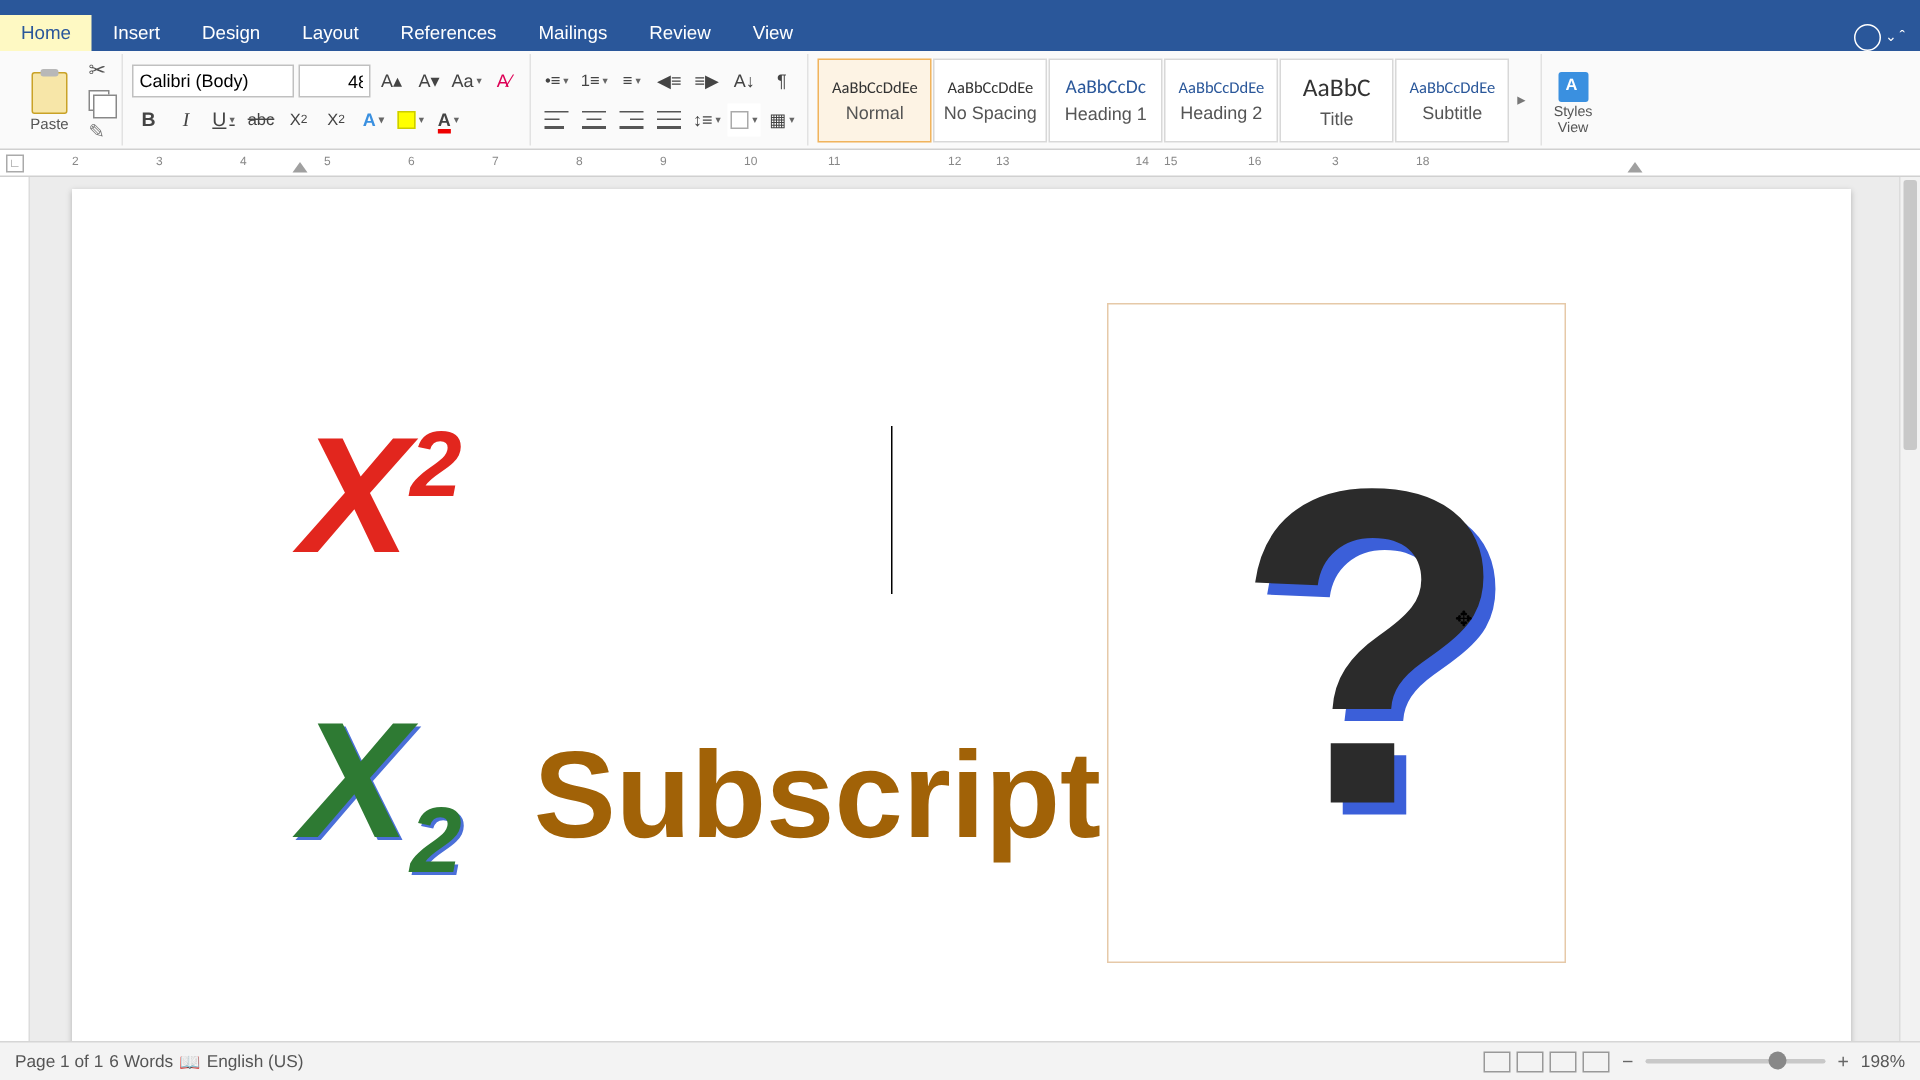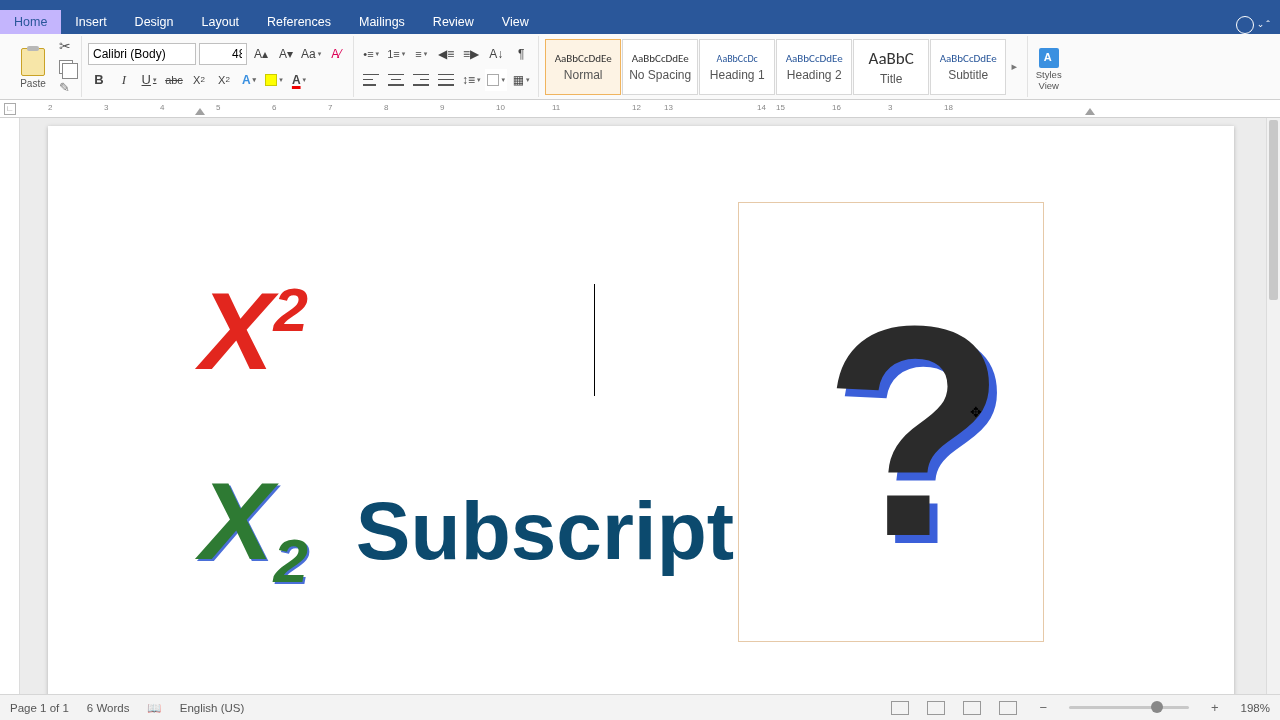--- a/index.html
+++ b/index.html
@@ -2,21 +2,21 @@
 <html><head>
 <meta charset="utf-8">
 <style>
 * { margin:0; padding:0; box-sizing:border-box; font-family:"Helvetica Neue",Arial,sans-serif; }
 body { background:#e8e8e8; width:1280px; height:720px; overflow:hidden; position:relative; }
 
 .titlebar { height:8px; background:#2a579a; }
 
 .tabs { display:flex; background:#2a579a; height:26px; align-items:flex-end; }
 .tab { padding:5px 14px; font-size:12.5px; color:#fff; cursor:pointer; }
-.tab.active { background:#c4b5fd; color:#2a579a; }
+.tab.active { background:#fef9c3; color:#2a579a; }
 .tabs-right { margin-left:auto; display:flex; align-items:center; padding-right:10px; gap:12px; }
 .smiley { width:18px; height:18px; border:1.5px solid #fff; border-radius:50%; position:relative; }
 .smiley::before { content:"⌄"; color:#fff; font-size:9px; position:absolute; right:-11px; top:2px; }
 .caret-up { color:#fff; font-size:11px; }
 
 .ribbon { background:#fafafa; border-bottom:1px solid #d0d0d0; height:66px; display:flex; padding:2px 6px; position:relative; }
 .group { display:flex; flex-direction:column; padding:0 6px; border-right:1px solid #e2e2e2; justify-content:center; }
 .group.noborder { border-right:none; }
 .row { display:flex; align-items:center; gap:3px; }
 .row + .row { margin-top:4px; }
@@ -51,21 +51,21 @@
 .align-c span:nth-child(2){width:60%;margin:0 auto}
 .align-r span:nth-child(2){width:60%;margin-left:auto}
 .bullets { font-size:11px; }
 
 .style-gal { display:flex; gap:1px; align-items:center; }
 .style-card { width:76px; height:56px; border:1px solid #d8d8d8; background:#fff; display:flex; flex-direction:column; align-items:center; justify-content:center; gap:3px; }
 .style-card.sel { border-color:#f0b45e; background:#fdf3e4; }
 .style-prev { font-size:11px; color:#333; font-family:Calibri,Arial,sans-serif; }
 .style-prev.blue { color:#2a579a; }
 .style-prev.big { font-size:17px; }
-.style-prev.mid { font-size:10px; }
+.style-prev.mid { font-size:13px; }
 .style-lbl { font-size:12px; color:#555; }
 .gal-arrow { width:14px; font-size:11px; color:#777; text-align:center; }
 
 .styles-pane { display:flex; flex-direction:column; align-items:center; width:42px; padding-top:6px; gap:2px; }
 .pane-icon { width:20px; height:20px; background:#3a90e0; border-radius:2px; position:relative; }
 .pane-icon::after{content:"A";color:#fff;font-size:11px;position:absolute;top:3px;left:5px;font-weight:bold;}
 .pane-lbl { font-size:9.5px; color:#555; text-align:center; line-height:1.1; }
 
 .ruler { height:18px; background:#fff; border-bottom:1px solid #d0d0d0; position:relative; font-size:8px; color:#888; overflow:hidden; }
 .ruler-inner { position:absolute; left:48px; right:20px; top:0; height:100%; }
@@ -80,30 +80,30 @@
 .page { position:absolute; left:48px; top:8px; width:1186px; height:700px; background:#fff; box-shadow:0 1px 4px rgba(0,0,0,.25); }
 
 .content { position:relative; width:100%; height:100%; font-family:Calibri,"Segoe UI",Arial,sans-serif; }
 .line1 { position:absolute; left:152px; top:150px; display:flex; align-items:baseline; gap:48px; }
 .x-sup { font-size:110px; font-weight:800; font-style:italic; color:#e2261e; line-height:1; }
 .x-sup sup { font-size:62px; vertical-align:super; }
 .sup-word { font-size:82px; font-weight:700; color:#e2261e; }
 .line2 { position:absolute; left:152px; top:340px; display:flex; align-items:baseline; gap:48px; }
 .x-sub { font-size:110px; font-weight:800; font-style:italic; color:#2e7a33; line-height:1; text-shadow:2px 2px 0 #4a6fd8; }
 .x-sub sub { font-size:62px; vertical-align:sub; }
-.sub-word { font-size:82px; font-weight:700; color:#0c4a6e; }
+.sub-word { font-size:82px; font-weight:700; color:#a16207; }
 .cursor-line { position:absolute; left:546px; top:158px; width:1px; height:112px; background:#000; }
 
 .textbox { position:absolute; left:690px; top:76px; width:306px; height:440px; border:1px solid #e6c9a8; }
 .qmark { position:absolute; left:775px; top:178px; font-size:300px; font-weight:900; font-family:Arial Black,Arial,sans-serif; color:#2b2b2b; text-shadow:8px 8px 0 #3b5fd9; line-height:.85; }
 .move-cursor { position:absolute; left:922px; top:278px; font-size:14px; color:#000; }
 
 .vruler { position:absolute; left:0; top:0; bottom:0; width:20px; background:#fff; border-right:1px solid #dcdcdc; }
 
-.status { position:absolute; bottom:0; left:0; right:0; height:26px; background:#f3f3f3; border-top:1px solid #d6d6d6; display:flex; align-items:center; font-size:11.5px; color:#555; padding:0 10px; gap:18px; }
+.status { position:absolute; bottom:0; left:0; right:0; height:26px; background:#f3f3f3; border-top:1px solid #d6d6d6; display:flex; align-items:center; font-size:11.5px; color:#555; padding:0 10px; gap:4px; }
 .status .spacer { flex:1; }
 .view-icn { width:18px; height:14px; border:1px solid #999; }
 .zoom-slider { width:120px; height:3px; background:#c8c8c8; position:relative; border-radius:2px; }
 .zoom-thumb { position:absolute; top:-5px; left:82px; width:12px; height:12px; background:#888; border-radius:50%; }
 .zoom-btn { font-size:13px; color:#666; padding:0 4px; }
 </style>
 </head>
 <body>
 
 <div class="titlebar"></div>

